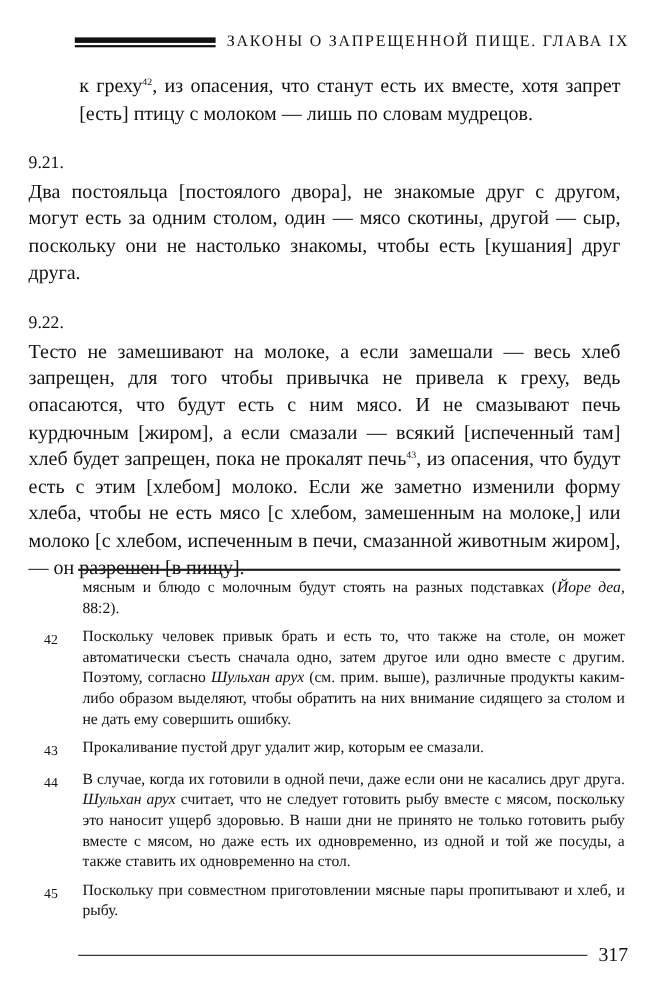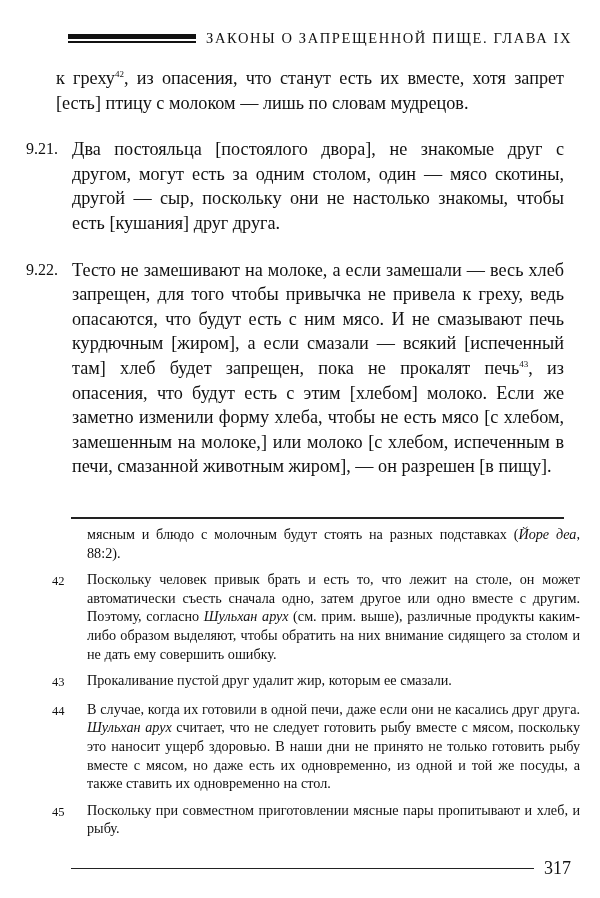--- a/index.html
+++ b/index.html
@@ -5,29 +5,29 @@
   html, body { margin: 0; padding: 0; background: #ffffff; }
   body { width: 600px; height: 898px; position: relative; overflow: hidden; color: #111; font-family: "Liberation Serif", "DejaVu Serif", serif; }
 
   .running-head { position: absolute; left: 68px; top: 28px; width: 504px; height: 20px; display: flex; align-items: center; }
   .head-rule { width: 150px; height: 9px; display: flex; flex-direction: column; justify-content: space-between; margin-right: 10px; }
   .head-rule .thick { height: 5px; background: #111; }
   .head-rule .thin { height: 1.5px; background: #111; }
   .head-title { font-size: 14.5px; letter-spacing: 1.6px; white-space: nowrap; }
 
   .main { position: absolute; left: 26px; top: 66px; width: 538px; font-size: 18.2px; line-height: 24.6px; }
-  .para { display: flex; }
+  .para { display: flex; flex-direction: column; }
   .para-num { width: 46px; flex-shrink: 0; font-size: 16px; }
   .para-text { flex: 1; text-align: justify; }
-  .cont { margin-left: 30px; text-align: justify; }
+  .cont { margin-left: 46px; text-align: justify; }
   .gap { height: 22px; }
   sup { font-size: 9px; line-height: 0; vertical-align: 7px; }
 
   .fn-rule { position: absolute; left: 71px; top: 517px; width: 493px; height: 1.5px; background: #222; }
-  .footnotes { position: absolute; left: 42px; top: 525px; width: 538px; font-size: 14.2px; line-height: 18.6px; }
+  .footnotes { position: absolute; left: 30px; top: 525px; width: 538px; font-size: 14.2px; line-height: 18.6px; }
   .fn { display: flex; margin-bottom: 8px; }
   .fn-num { width: 45px; flex-shrink: 0; font-size: 12.5px; padding-left: 10px; box-sizing: border-box; padding-top: 2px; }
   .fn-text { flex: 1; text-align: justify; }
   .fn-cont { margin-left: 45px; text-align: justify; margin-bottom: 8px; }
   i { font-style: italic; }
 
   .folio { position: absolute; left: 71px; top: 858px; width: 500px; display: flex; align-items: center; }
   .folio-rule { flex: 1; height: 1.5px; background: #222; margin-right: 10px; }
   .folio-num { font-size: 18px; }
 </style>
@@ -63,21 +63,21 @@
 
 </div>
 
 <div class="fn-rule"></div>
 
 <div class="footnotes">
   <div class="fn-cont"><span>мясным и блюдо с молочным будут стоять на разных подставках (</span><i>Йоре деа</i><span>, 88:2).</span></div>
 
   <div class="fn">
     <span class="fn-num">42</span>
-    <div class="fn-text"><span>Поскольку человек привык брать и есть то, что лежит на столе, он может автоматически съесть сначала одно, затем другое или одно вместе с другим. Поэтому, согласно </span><i>Шульхан арух</i><span> (см. прим. выше), различные продукты каким-либо образом выделяют, чтобы обратить на них внимание сидящего за столом и не дать ему совершить ошибку.</span></div>
+    <div class="fn-text"><span>Поскольку человек привык брать и есть то, что также на столе, он может автоматически съесть сначала одно, затем другое или одно вместе с другим. Поэтому, согласно </span><i>Шульхан арух</i><span> (см. прим. выше), различные продукты каким-либо образом выделяют, чтобы обратить на них внимание сидящего за столом и не дать ему совершить ошибку.</span></div>
   </div>
 
   <div class="fn">
     <span class="fn-num">43</span>
     <div class="fn-text">Прокаливание пустой друг удалит жир, которым ее смазали.</div>
   </div>
 
   <div class="fn">
     <span class="fn-num">44</span>
     <div class="fn-text"><span>В случае, когда их готовили в одной печи, даже если они не касались друг друга. </span><i>Шульхан арух</i><span> считает, что не следует готовить рыбу вместе с мясом, поскольку это наносит ущерб здоровью. В наши дни не принято не только готовить рыбу вместе с мясом, но даже есть их одновременно, из одной и той же посуды, а также ставить их одновременно на стол.</span></div>

